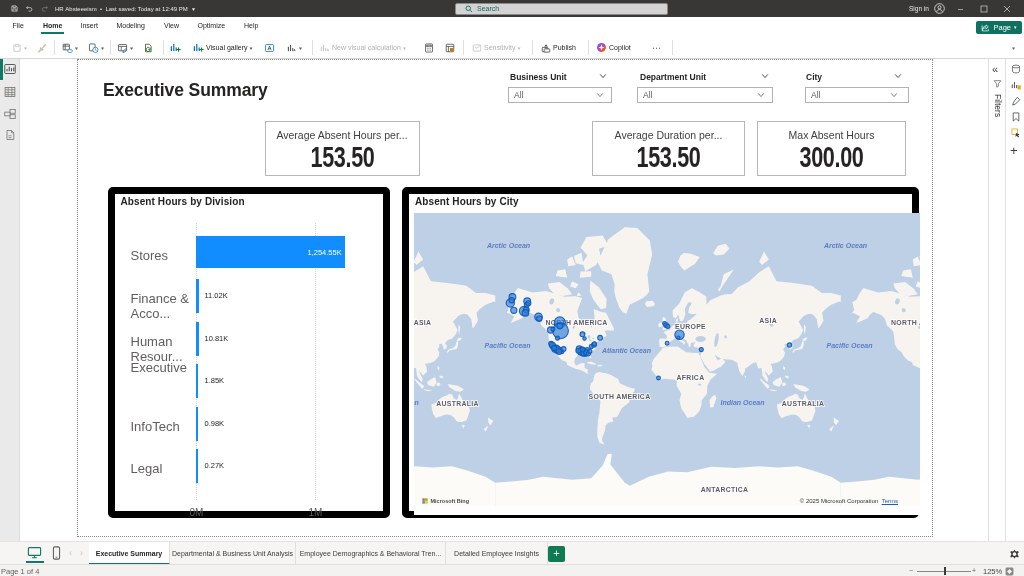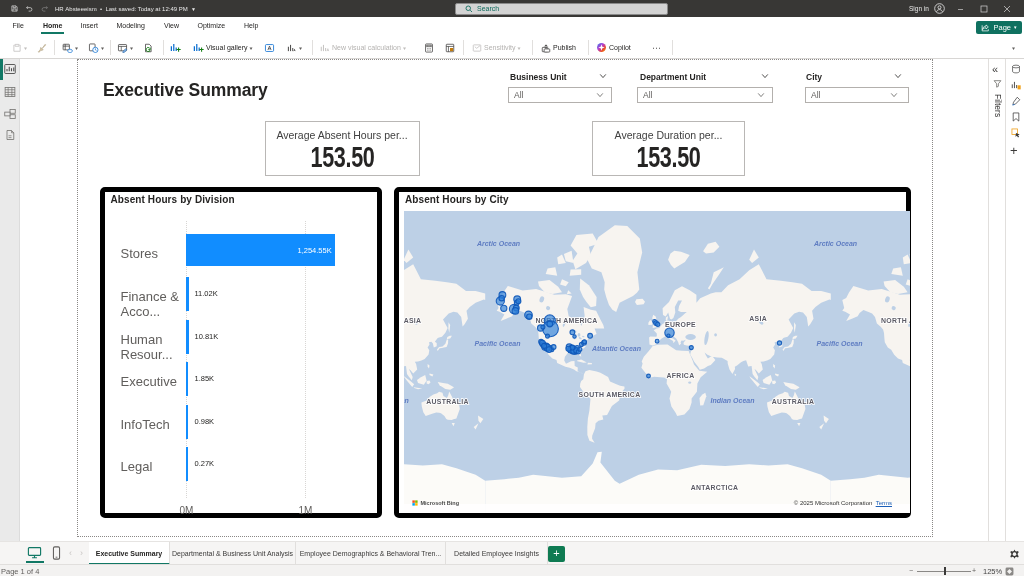--- a/index.html
+++ b/index.html
@@ -47,21 +47,21 @@
 #h1title { position:absolute; left:82px; top:21px; font-size:17.5px; font-weight:bold; color:#252423; letter-spacing:-0.1px; }
 
 .slicer-label { position:absolute; font-size:8.5px; font-weight:bold; color:#252423; }
 .slicer-box { position:absolute; height:16px; border:1px solid #b3b0ad; background:#fff; font-size:8.5px; color:#605e5c; display:flex; align-items:center; padding-left:5px; }
 .sl-chev { position:absolute; width:8px; height:8px; }
 
 .kpi { position:absolute; top:62px; height:55px; background:#fff; border:1px solid #b9b7b5; text-align:center; }
 .kpi .kl { margin-top:6.5px; font-size:10.5px; color:#404040; white-space:nowrap; overflow:hidden; }
 .kpi .kv { margin-top:0px; font-size:30px; line-height:32px; font-weight:bold; color:#252423; letter-spacing:-0.5px; transform:scaleX(0.72); }
 
-.vcard { position:absolute; background:#fff; border:5px solid #000000; border-radius:5px; }
+.vcard { position:absolute; background:#fff; border:7px solid #000000; border-radius:5px;margin-left:8px; }
 .vtitle { position:absolute; left:6px; top:2.5px; font-size:10px; font-weight:bold; color:#252423; letter-spacing:0.1px; }
 
 
 .cat { position:absolute; font-size:13px; color:#605e5c; text-align:left; width:60px; }
 .bar { position:absolute; background:#118DFF; }
 .blabel { position:absolute; font-size:7.5px; color:#252423; }
 .gline { position:absolute; width:0px; border-left:1px dotted #d8d6d4; }
 .axlab { position:absolute; font-size:10px; color:#605e5c; }
 
 
@@ -293,20 +293,24 @@
       </svg>
 
     <div class="kpi" style="left:243.5px;width:155px">
         <div class="kl">Average Absent Hours per...</div>
         <div class="kv">153.50</div>
       </div>
     <div class="kpi" style="left:571px;width:153px">
         <div class="kl">Average Duration per...</div>
         <div class="kv">153.50</div>
       </div>
+    <div class="kpi" style="left:736px;width:149px">
+        <div class="kl">Max Absent Hours</div>
+        <div class="kv">300.00</div>
+      </div>
 
     <div class="vcard" id="barcard" style="left:78.5px;top:127.5px;width:282.5px;height:331.5px">
       <div class="vtitle">Absent Hours by Division</div>
 
       <div class="gline" style="left:81px;top:29px;height:277px"></div>
       <div class="gline" style="left:200px;top:29px;height:277px"></div>
 
       <div class="bar" style="left:81px;top:42px;width:149px;height:32px"></div>
       <div class="blabel" style="left:193px;top:54px;color:#fff">1,254.55K</div>
       <div class="bar" style="left:81px;top:85px;width:3px;height:34px"></div>
@@ -316,21 +320,21 @@
       <div class="bar" style="left:81px;top:170.5px;width:2px;height:34px"></div>
       <div class="blabel" style="left:90px;top:182px">1.85K</div>
       <div class="bar" style="left:81px;top:213px;width:2px;height:34px"></div>
       <div class="blabel" style="left:90px;top:225px">0.98K</div>
       <div class="bar" style="left:81px;top:255.5px;width:2px;height:34px"></div>
       <div class="blabel" style="left:90px;top:267px">0.27K</div>
 
       <div class="cat" style="left:16px;top:54px">Stores</div>
       <div class="cat" style="left:16px;top:97px">Finance &amp; Acco...</div>
       <div class="cat" style="left:16px;top:140px">Human Resour...</div>
-      <div class="cat" style="left:16px;top:182px">Executive</div>
+      <div class="cat" style="left:16px;top:166px">Executive</div>
       <div class="cat" style="left:16px;top:225px">InfoTech</div>
       <div class="cat" style="left:16px;top:267px">Legal</div>
 
       <div class="axlab" style="left:75px;top:313px">0M</div>
       <div class="axlab" style="left:194px;top:313px">1M</div>
     </div>
 
     <div class="vcard" id="mapcard" style="left:373px;top:127.5px;width:517px;height:331.5px">
       <div class="vtitle">Absent Hours by City</div>
       <div id="mapholder" style="position:absolute;left:4.5px;top:19.5px;width:506.5px;height:302px;overflow:hidden"><svg width="506.5" height="302" viewBox="398.5 206 506.5 302" xmlns="http://www.w3.org/2000/svg">

